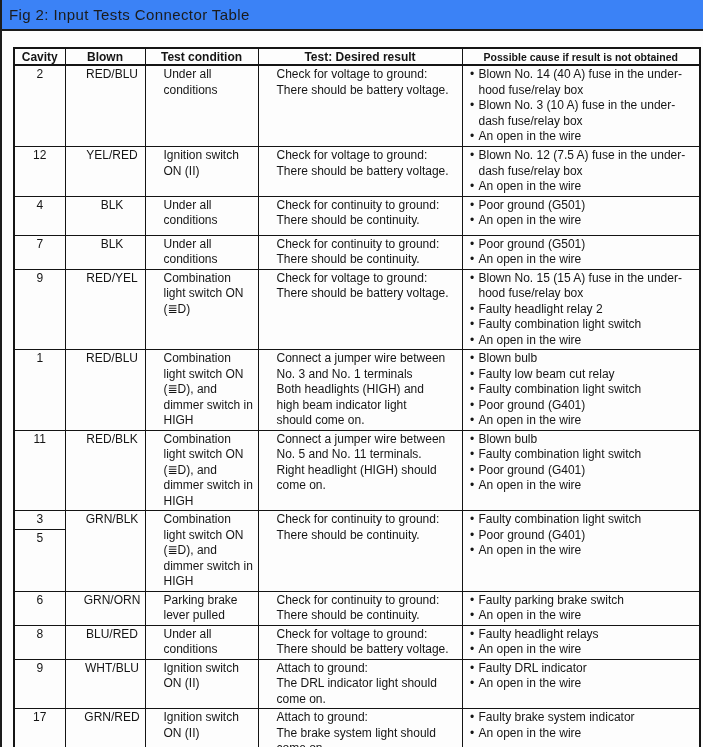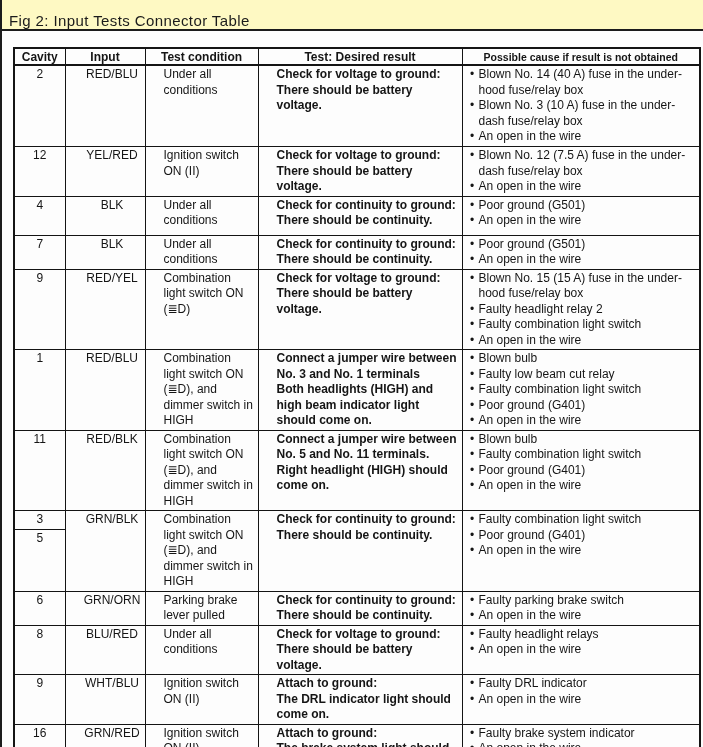--- a/index.html
+++ b/index.html
@@ -8,23 +8,23 @@
     width:703px;height:747px;
     background:#fdfdfd;
     box-sizing:border-box;
     border-left:2px solid #1c1c1c;
     font-family:"Liberation Sans","DejaVu Sans",sans-serif;
     color:#151515;
     overflow:hidden;
   }
   .title-bar{
     height:29px;
-    background:#fef9c3;
+    background:#3b82f6;
     border-bottom:2px solid #1c1c1c;
-    display:flex;align-items:flex-end;
+    display:flex;align-items:center;
     padding-left:7px;
     font-size:15px;
     letter-spacing:.4px;
     color:#1b1b1b;
   }
   .content{padding:16px 3px 0 11px;}
   table.conn-table{
     border-collapse:collapse;
     table-layout:fixed;
     width:686px;
@@ -45,21 +45,21 @@
     border:1px solid #141414;
     vertical-align:top;
     font-size:12px;
     line-height:15.5px;
     padding:1px 4px 1px 18px;
   }
   td.cavity{text-align:center;padding:0;}
   td.cavity .cav-val{padding:1px 2px;}
   td.cavity .cav-split{border-bottom:1px solid #141414;}
   td.wire{text-align:center;}
-  td.result{white-space:pre-line;font-weight:bold;}
+  td.result{white-space:pre-line;}
   td.causes{padding:1px 2px 1px 3px;}
   ul.cause-list{margin:0;padding:0;list-style:none;}
   li.cause{display:flex;}
   li.cause .bullet{flex:none;width:13px;text-align:center;}
   li.cause .cause-text{flex:1;}
   
   .r0 td{height:78px}.r1 td{height:45px}.r2 td{height:36px}.r3 td{height:23px}
   .r4 td{height:75px}.r5 td{height:75px}.r6 td{height:77px}.r7 td{height:75px}
   .r8 td{height:31px}.r9 td{height:30px}.r10 td{height:41px}.r11 td{height:41px}
 </style>
@@ -76,21 +76,21 @@
       <colgroup>
         <col style="width:51px">
         <col style="width:80px">
         <col style="width:113px">
         <col style="width:204px">
         <col style="width:238px">
       </colgroup>
       <thead>
         <tr>
           <th class="col0">Cavity</th>
-          <th class="col1">Input</th>
+          <th class="col1">Blown</th>
           <th class="col2">Test condition</th>
           <th class="col3">Test: Desired result</th>
           <th class="col4">Possible cause if result is not obtained</th>
         </tr>
       </thead>
       <tbody id="table-body">
           <tr class="r0">
             <td class="cavity">
               <div class="cav-val">2</div>
             </td>
@@ -359,21 +359,21 @@
                 </li>
                 <li class="cause">
                   <span class="bullet">•</span>
                   <span class="cause-text">An open in the wire</span>
                 </li>
               </ul>
             </td>
           </tr>
           <tr class="r11">
             <td class="cavity">
-              <div class="cav-val">16</div>
+              <div class="cav-val">17</div>
             </td>
             <td class="wire">GRN/RED</td>
             <td class="cond">Ignition switch ON (II)</td>
             <td class="result">Attach to ground:
 The brake system light should
 come on.</td>
             <td class="causes">
               <ul class="cause-list">
                 <li class="cause">
                   <span class="bullet">•</span>

